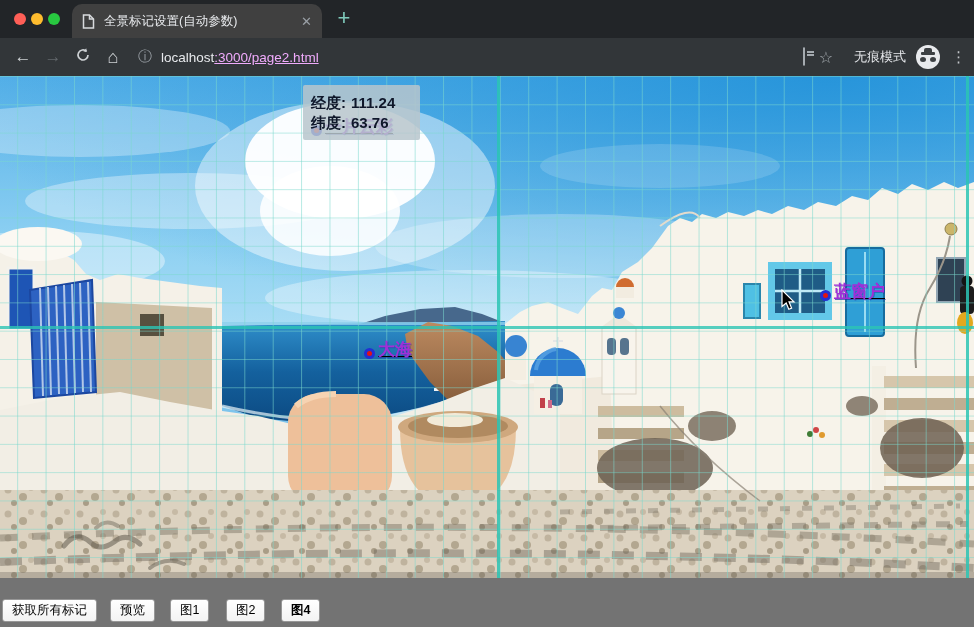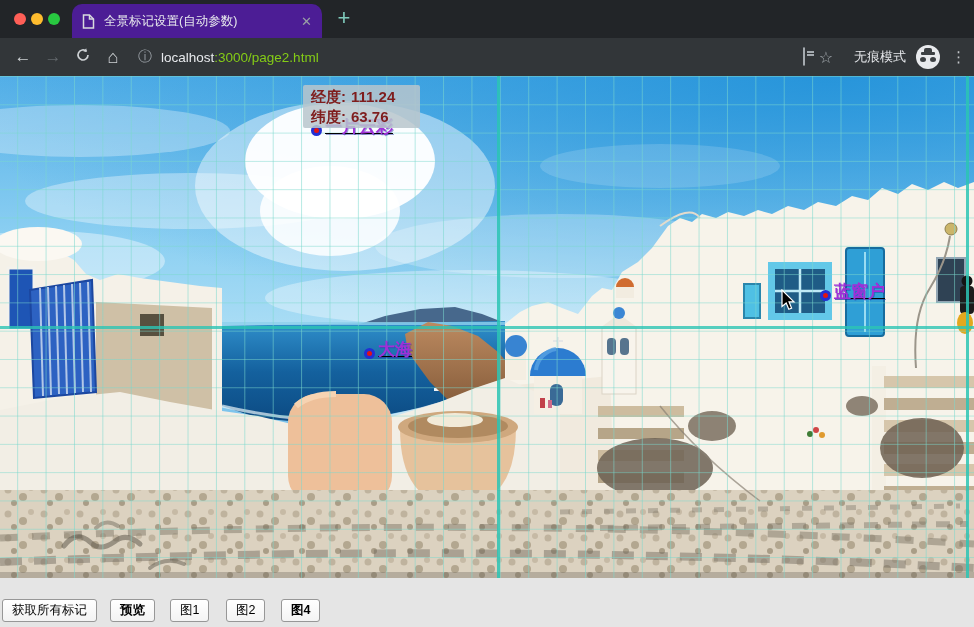--- a/index.html
+++ b/index.html
@@ -5,38 +5,38 @@
   html,body{margin:0;padding:0;background:#111;}
   .stage{position:relative;width:974px;height:627px;overflow:hidden;
          font-family:"Liberation Sans",sans-serif;background:#fff;}
 
   
   .tabstrip{position:absolute;left:0;top:0;width:974px;height:38px;background:#222528;}
   .light{position:absolute;top:13px;width:12px;height:12px;border-radius:50%;}
   .light.red{left:14px;background:#ff5f57;}
   .light.yellow{left:31px;background:#febc2e;}
   .light.green{left:48px;background:#28c840;}
-  .tab{position:absolute;left:72px;top:4px;width:250px;height:34px;background:#4c1d95;
+  .tab{position:absolute;left:72px;top:4px;width:250px;height:34px;background:#404040;
        border-radius:10px 10px 0 0;display:flex;align-items:center;padding:0 10px;box-sizing:border-box;}
   .tab-favicon{flex:0 0 auto;margin-right:9px;display:flex;}
   .tab-title{color:#e8eaed;font-size:12.5px;white-space:nowrap;overflow:hidden;flex:1;}
   .tab-close{color:#9aa0a6;font-size:13px;margin-left:8px;cursor:default;}
   .newtab{position:absolute;left:331px;top:5px;width:26px;height:26px;color:#7fcabb;
           font-size:22px;line-height:26px;text-align:center;}
   .toolbar{position:absolute;left:0;top:38px;width:974px;height:38px;background:#323639;
            display:flex;align-items:center;}
   .nav-ic{width:30px;text-align:center;font-size:17px;color:#cdd1d4;flex:0 0 auto;}
   .nav-ic.dim{color:#63686c;}
   .nav-ic.back{margin-left:8px;}
   .nav-ic.home{font-size:18px;}
   .omni{display:flex;align-items:center;margin-left:10px;flex:1;min-width:0;}
   .info-ic{color:#9aa0a6;font-size:14px;margin-right:9px;}
   .url{font-size:13.5px;white-space:nowrap;}
   .url .host{color:#e8eaed;}
-  .url .rest{color:#84cc16;}
+  .url .rest{color:#f0abfc;text-decoration:underline;}
   .tb-right{display:flex;align-items:center;margin-left:auto;margin-right:8px;}
   .tr-ic{color:#a5abb0;margin:0 7px;}
   .translate-box{width:15px;height:13px;border:1.6px solid #a5abb0;border-radius:3px;position:relative;}
   .translate-box::before{content:"";position:absolute;left:3px;top:3px;width:7px;height:1.6px;background:#a5abb0;box-shadow:0 3px 0 #a5abb0;}
   .star{font-size:16px;}
   .incog-label{color:#e8eaed;font-size:13px;margin:0 10px 0 14px;white-space:nowrap;}
   .incog-badge{width:24px;height:24px;border-radius:50%;background:#e8eaed;position:relative;margin-right:8px;}
   .incog-badge .hat{position:absolute;left:5px;top:7px;width:14px;height:3px;background:#3c4043;border-radius:1px;}
   .incog-badge .hat::before{content:"";position:absolute;left:3px;top:-4px;width:8px;height:4px;background:#3c4043;border-radius:2px 2px 0 0;}
   .incog-badge .eye{position:absolute;top:12px;width:6px;height:5px;border-radius:50%;background:#3c4043;}
@@ -55,32 +55,32 @@
   .vmajor{position:absolute;top:0;width:3px;height:502px;background:rgba(44,196,180,.85);pointer-events:none;}
   .hmajor{position:absolute;left:0;width:974px;height:3px;background:rgba(44,196,180,.8);pointer-events:none;}
 
   .marker{position:absolute;display:flex;align-items:flex-end;z-index:20;text-decoration:underline;}
   .mdot{width:11px;height:11px;border-radius:50%;background:#2230d4;position:relative;flex:0 0 auto;}
   .mdot::after{content:"";position:absolute;left:3px;top:3px;width:5px;height:5px;border-radius:50%;background:#e01414;}
   .mlabel{color:#a02fd8;font-size:17px;font-weight:700;line-height:19px;margin-left:3px;white-space:nowrap;
           text-shadow:1px 1px 0 rgba(36,48,160,.45);}
 
   .tooltip{position:absolute;left:303px;top:9px;width:117px;z-index:40;background:rgba(183,197,205,.85);
-           border-radius:2px;padding:2px 8px;box-sizing:border-box;color:#7f1d1d;font-size:15px;
+           border-radius:2px;padding:8px 8px;box-sizing:border-box;color:#0f172a;font-size:15px;
            font-weight:700;line-height:19.5px;}
   .tt-row{display:flex;gap:5px;white-space:nowrap;}
 
   .cursor{position:absolute;left:781px;top:213px;z-index:60;pointer-events:none;}
 
   
-  .footer{position:absolute;left:0;top:578px;width:974px;height:49px;background:#e5e5e5;}
+  .footer{position:absolute;left:0;top:578px;width:974px;height:49px;background:#737373;}
   .btn{position:absolute;top:21px;height:23px;background:linear-gradient(#ffffff,#f3f3f3);
        border:1px solid #979797;border-radius:3px;font-size:12.5px;color:#000;
        font-family:"Liberation Sans",sans-serif;padding:0 9px;box-sizing:border-box;line-height:21px;}
-  .btn.b1{left:2px;}  .btn.b2{left:110px;font-weight:bold;} .btn.b3{left:170px;} .btn.b4{left:226px;} .btn.b5{left:281px;font-weight:bold;}
+  .btn.b1{left:2px;}  .btn.b2{left:110px;} .btn.b3{left:170px;} .btn.b4{left:226px;} .btn.b5{left:281px;font-weight:bold;}
 </style>
 </head>
 <body>
 
 <div class="stage">
 
   <div class="tabstrip">
     <div class="light red"></div>
     <div class="light yellow"></div>
     <div class="light green"></div>

